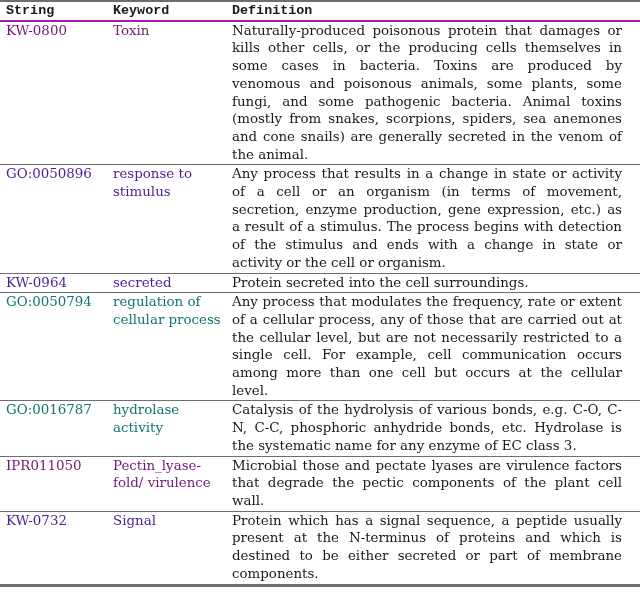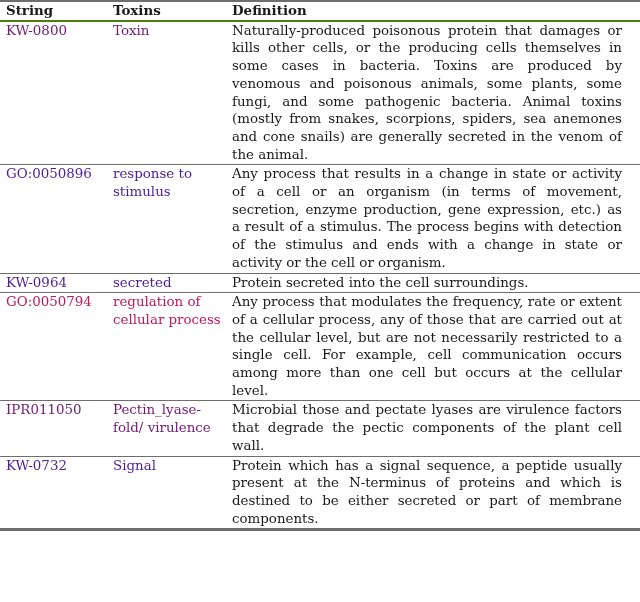--- a/index.html
+++ b/index.html
@@ -16,41 +16,41 @@
   .tbl col.c1 { width: 107px; }
   .tbl col.c2 { width: 119px; }
   .tbl col.c3 { width: 414px; }
   .tbl th, .tbl td {
     vertical-align: top;
     text-align: left;
     padding: 0 0 0 6px;
   }
   .tbl th { font-weight: bold; padding-top: 0; padding-bottom: 0; }
   .tbl td.def { text-align: justify; padding-right: 18px; }
-  .tbl thead tr { border-top: 2px solid #6e6e6e; border-bottom: 2px solid #4d7c0f; }
+  .tbl thead tr { border-top: 2px solid #6e6e6e; border-bottom: 2px solid #a21caf; font-family: Liberation Mono, monospace; }
   .tbl tbody tr { border-bottom: 1.5px solid #6e6e6e; }
   .tbl tbody tr:last-child { border-bottom: 3px solid #6e6e6e; }
   .tbl td { padding-top: 0px; padding-bottom: 1px; }
   .red { color: #701a75; }
   .blue { color: #4c1d95; }
-  .black { color: #be185d; margin-top: 12px; }
+  .black { color: #0f766e; margin-top: 12px; }
 </style>
 </head>
 <body>
 
 <table class="tbl">
   <colgroup>
       <col class="c1">
       <col class="c2">
       <col class="c3">
     </colgroup>
   <thead>
     <tr>
       <th>String</th>
-      <th>Toxins</th>
+      <th>Keyword</th>
       <th>Definition</th>
     </tr>
   </thead>
   <tbody>
     <tr>
       <td class="red">KW-0800</td>
       <td class="red">Toxin</td>
       <td class="def">Naturally-produced poisonous protein that damages or kills other cells, or the producing cells themselves in some cases in bacteria. Toxins are produced by venomous and poisonous animals, some plants, some fungi, and some pathogenic bacteria. Animal toxins (mostly from snakes, scorpions, spiders, sea anemones and cone snails) are generally secreted in the venom of the animal.</td>
     </tr>
     <tr>
@@ -62,20 +62,25 @@
       <td class="blue">KW-0964</td>
       <td class="blue">secreted</td>
       <td class="def">Protein secreted into the cell surroundings.</td>
     </tr>
     <tr>
       <td class="black">GO:0050794</td>
       <td class="black">regulation of cellular process</td>
       <td class="def">Any process that modulates the frequency, rate or extent of a cellular process, any of those that are carried out at the cellular level, but are not necessarily restricted to a single cell. For example, cell communication occurs among more than one cell but occurs at the cellular level.</td>
     </tr>
     <tr>
+      <td class="black">GO:0016787</td>
+      <td class="black">hydrolase activity</td>
+      <td class="def">Catalysis of the hydrolysis of various bonds, e.g. C-O, C-N, C-C, phosphoric anhydride bonds, etc. Hydrolase is the systematic name for any enzyme of EC class 3.</td>
+    </tr>
+    <tr>
       <td class="red">IPR011050</td>
       <td class="red">Pectin_lyase-fold/ virulence</td>
       <td class="def">Microbial those and pectate lyases are virulence factors that degrade the pectic components of the plant cell wall.</td>
     </tr>
     <tr>
       <td class="blue">KW-0732</td>
       <td class="blue">Signal</td>
       <td class="def">Protein which has a signal sequence, a peptide usually present at the N-terminus of proteins and which is destined to be either secreted or part of membrane components.</td>
     </tr>
 

